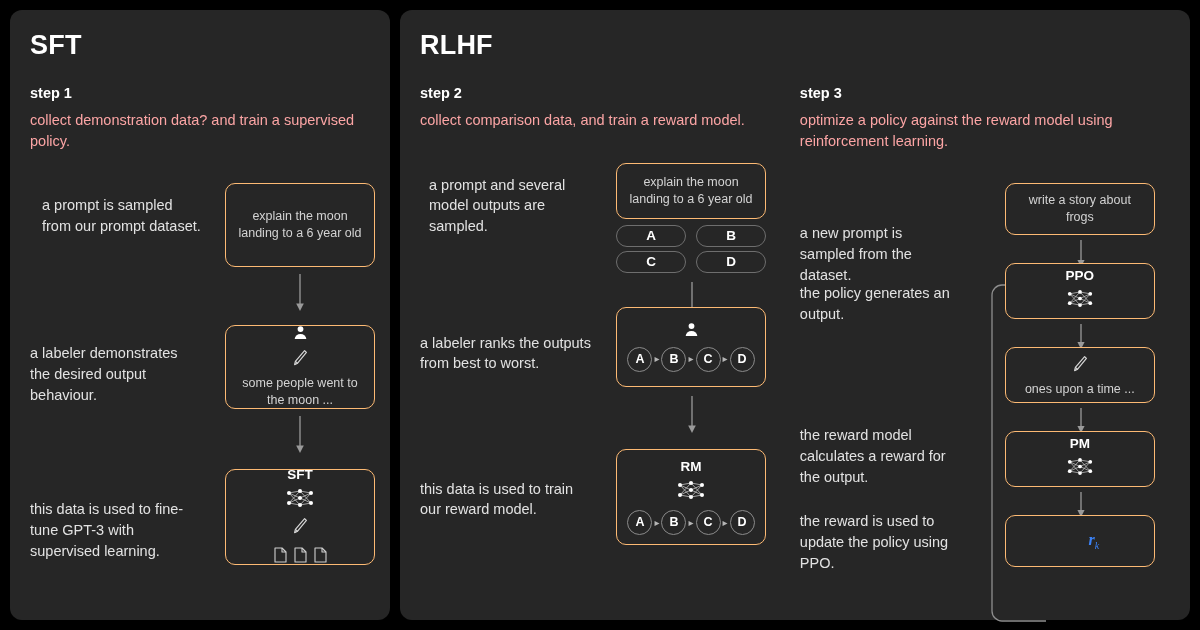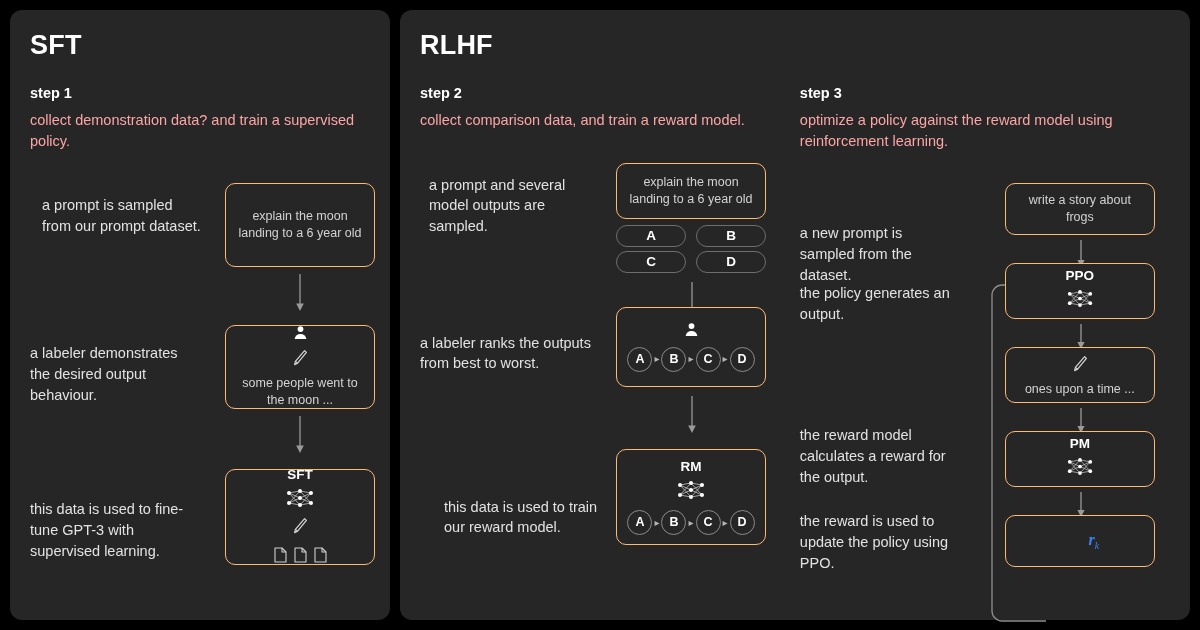--- a/index.html
+++ b/index.html
@@ -252,21 +252,21 @@
     <div class="steps">
 
       <div class="step step-2">
         <div class="step-label">step 2</div>
         <div class="step-desc">collect comparison data, and train a reward model.</div>
 
         <div class="flow" style="height:430px;">
 
           <div class="caption" style="left:9px; top:18px; width:175px;">a prompt and several model outputs are sampled.</div>
           <div class="caption" style="left:0px; top:176px; width:180px;">a labeler ranks the outputs from best to worst.</div>
-          <div class="caption" style="left:0px; top:340px; width:175px;margin-left:24px;">this data is used to train our reward model.</div>
+          <div class="caption" style="left:0px; top:322px; width:175px;">this data is used to train our reward model.</div>
 
           <div class="card" style="left:196px; top:6px; width:150px; height:56px;">
             <div class="card-text">explain the moon landing to a 6 year old</div>
           </div>
 
           <div class="pill" style="left:196px; top:68px; width:70px; height:22px;">
             <span>A</span>
           </div>
           <div class="pill" style="left:276px; top:68px; width:70px; height:22px;">
             <span>B</span>

